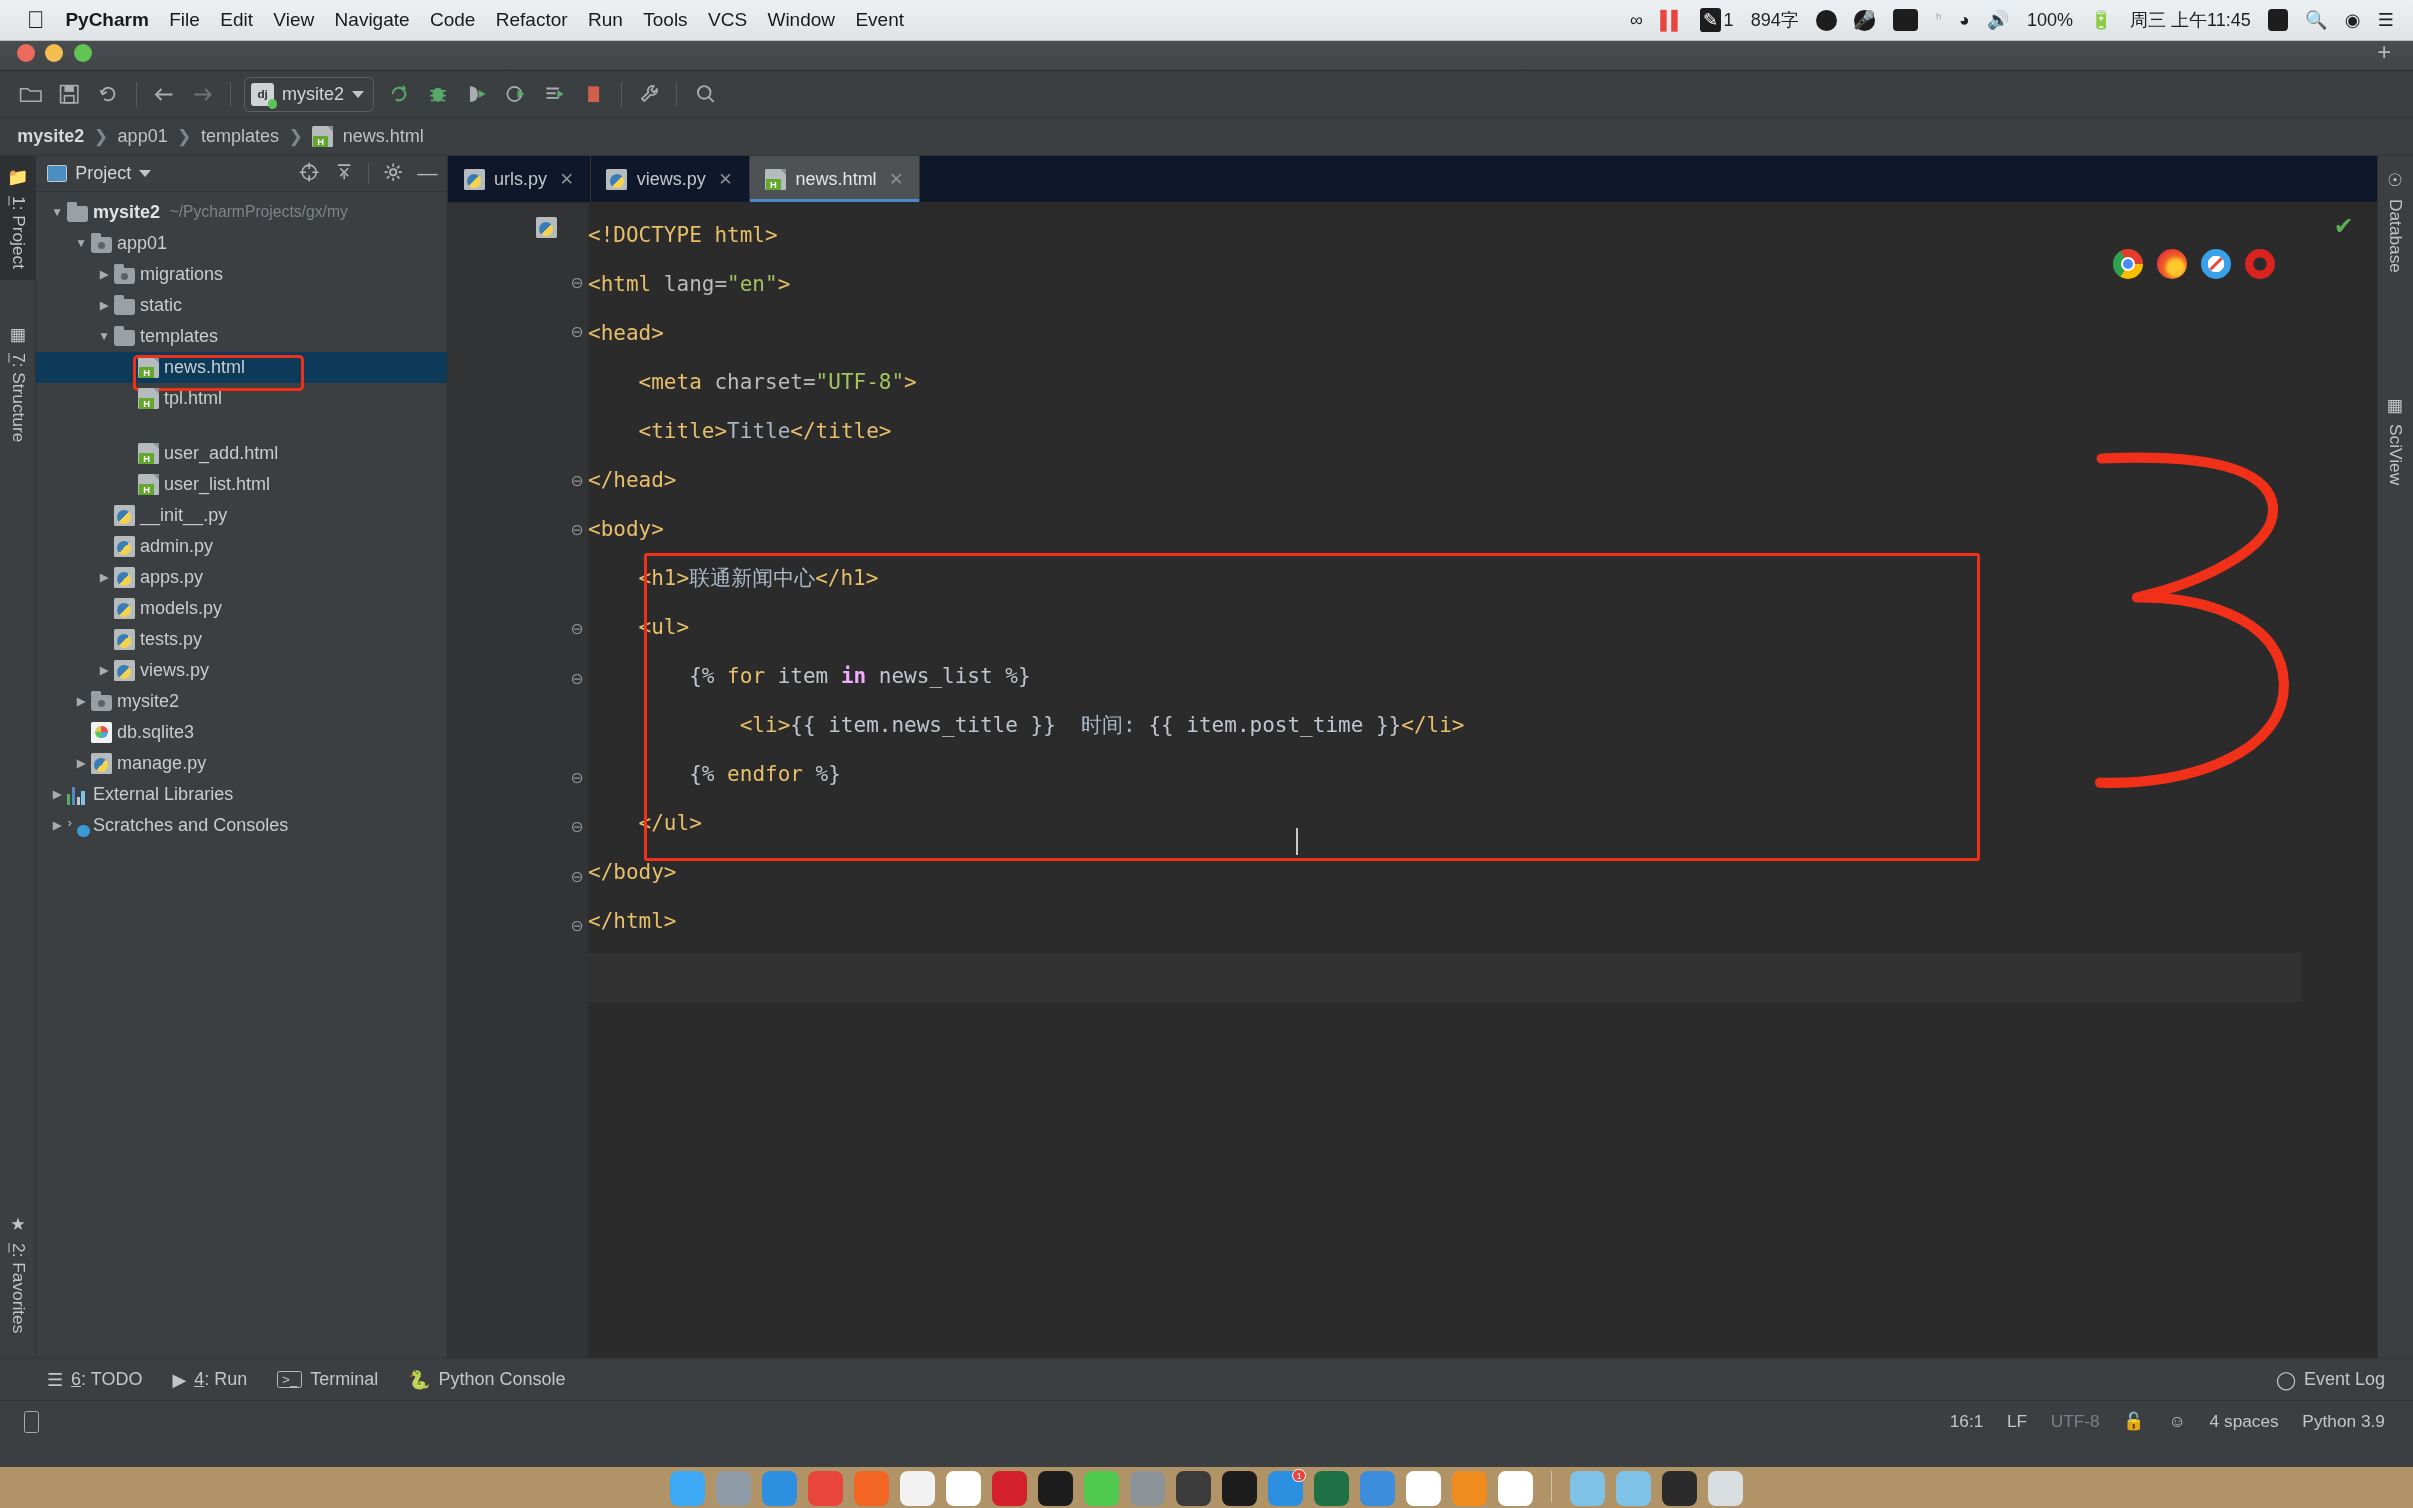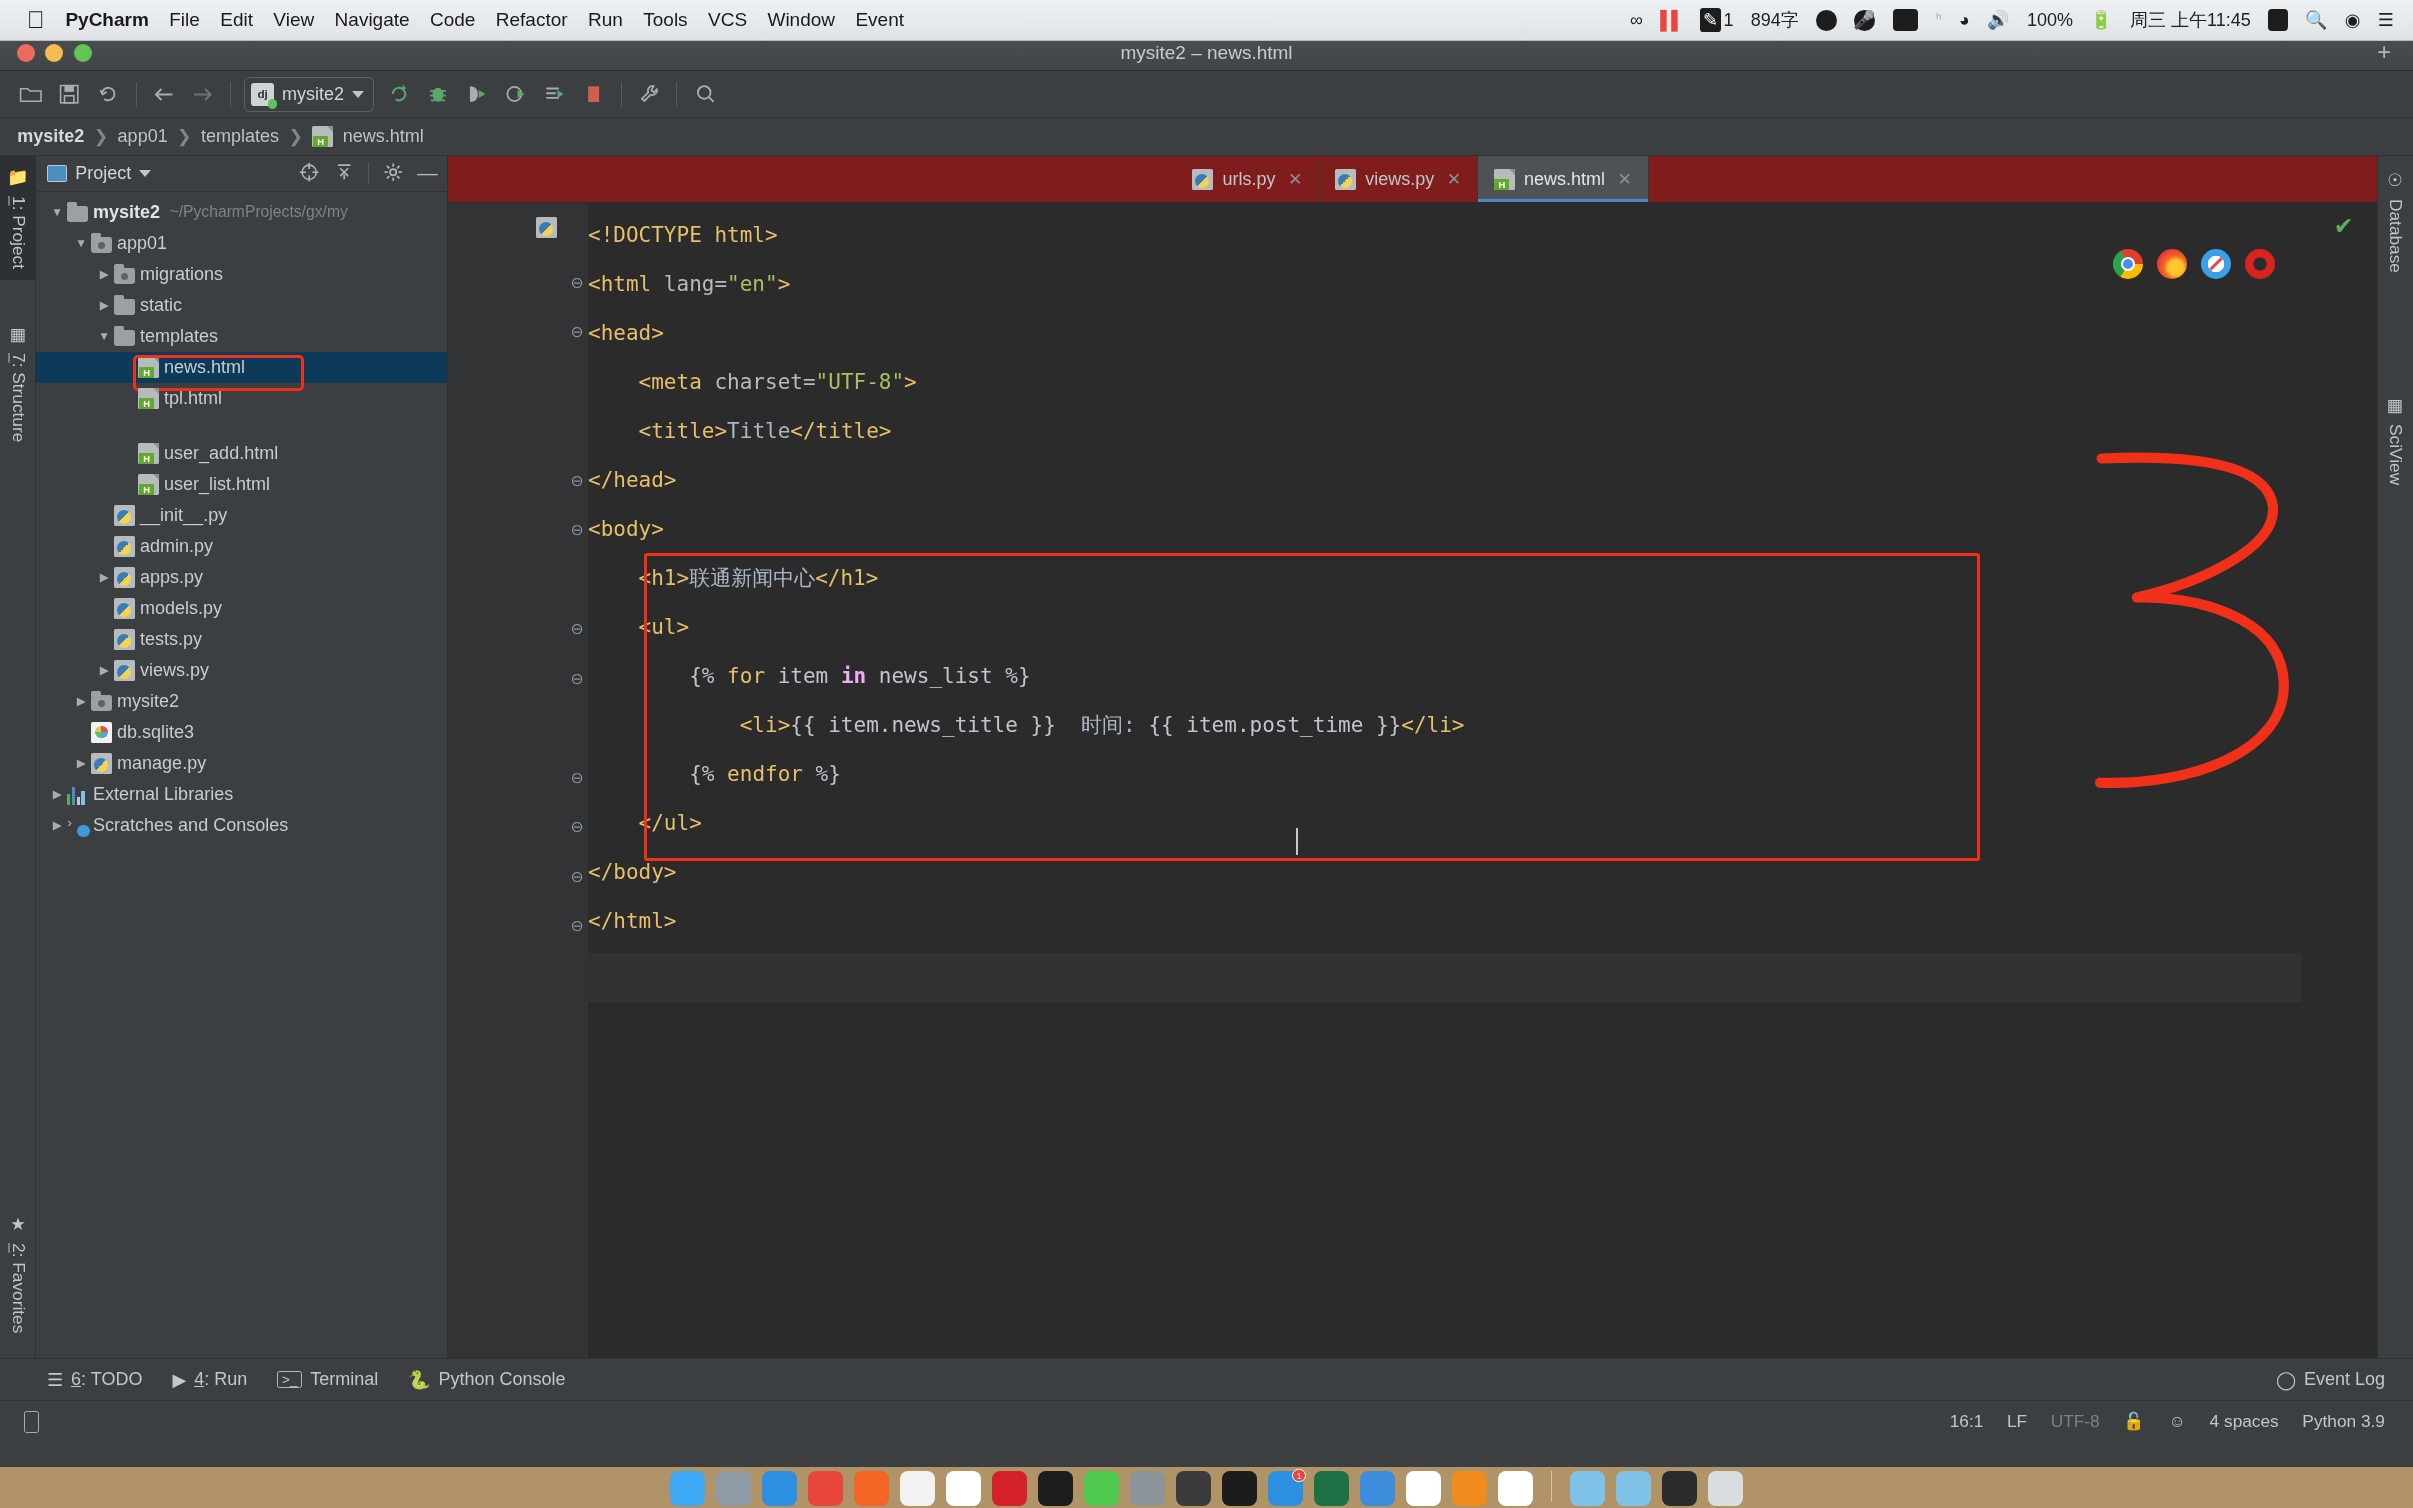--- a/index.html
+++ b/index.html
@@ -107,21 +107,21 @@
   .dbicon { width:21px;height:21px;background:#f2f2f2;border-radius:1.6px;position:relative;}
   .dbicon:after{content:'';position:absolute;left:3.9px;top:3.9px;width:12.6px;height:12.6px;border-radius:50%;
      background:conic-gradient(#e34f4f 0 25%, #4fa3e3 25% 50%, #4fc46a 50% 75%, #e3c44f 75% 100%);}
   .libicon { width:21px;height:21px; display:flex; align-items:flex-end; gap:1.6px; }
   .libicon i { width:3.1px; display:block; }
   .scricon { width:21px;height:21px;position:relative;color:#b6bbbe;font-size:13.4px;}
   .scricon b { position:absolute; right:-1.6px; bottom:-1.6px; width:12.6px;height:12.6px;border-radius:50%;background:#3d9ad8;}
 
   
   .edwrap { flex:1; display:flex; flex-direction:column; background:#2b2b2b; position:relative; min-width:0;}
-  .tabs { height: 47px; display:flex; background:#7f1d1d; border-bottom:0.8px solid #2b2b2b;justify-content:center; }
+  .tabs { height: 47px; display:flex; background:#0f172a; border-bottom:0.8px solid #2b2b2b; }
   .tab { display:flex; align-items:center; gap:9.4px; padding: 0 15.7px; font-size:18px; color:#c3c6c8;
          border-right:0.8px solid #343638; position:relative; }
   .tab.active { background:#4e5254; color:#e2e5e7; }
   .tab.active:after { content:''; position:absolute; left:0; right:0; bottom:0; height:3.1px; background:#4a88c7; }
   .tabx { color:#8d9194; font-size:17.3px; margin-left:3.1px; }
 
   .editor { flex:1; position:relative; background:#2b2b2b; overflow:hidden; }
   .gutter { position:absolute; left:0; top:0; bottom:0; width:118px; background:#313335; }
   .foldcol { position:absolute; left:118px; top:0; bottom:0; width:22px; background:#313335;}
   .codearea { position:absolute; left:140px; right:75px; top:0; bottom:0; }
@@ -232,21 +232,20 @@
   </div>
 
   <div class="pwin">
 
     <div class="titlebar">
       <div class="tlights">
         <span class="tl r"></span>
         <span class="tl y"></span>
         <span class="tl g"></span>
       </div>
-      <div class="wintitle">mysite2 – news.html</div>
       <div class="plusbtn">+</div>
     </div>
 
     <div class="toolbar">
       <span class="tbi">
         <svg width="23.6" height="20.4" viewBox="0 0 30 26">
             <path d="M2 6h9l3 3h14v13H2z" fill="none" stroke="#a9adb0" stroke-width="2"></path>
           </svg>
       </span>
       <span class="tbi">

